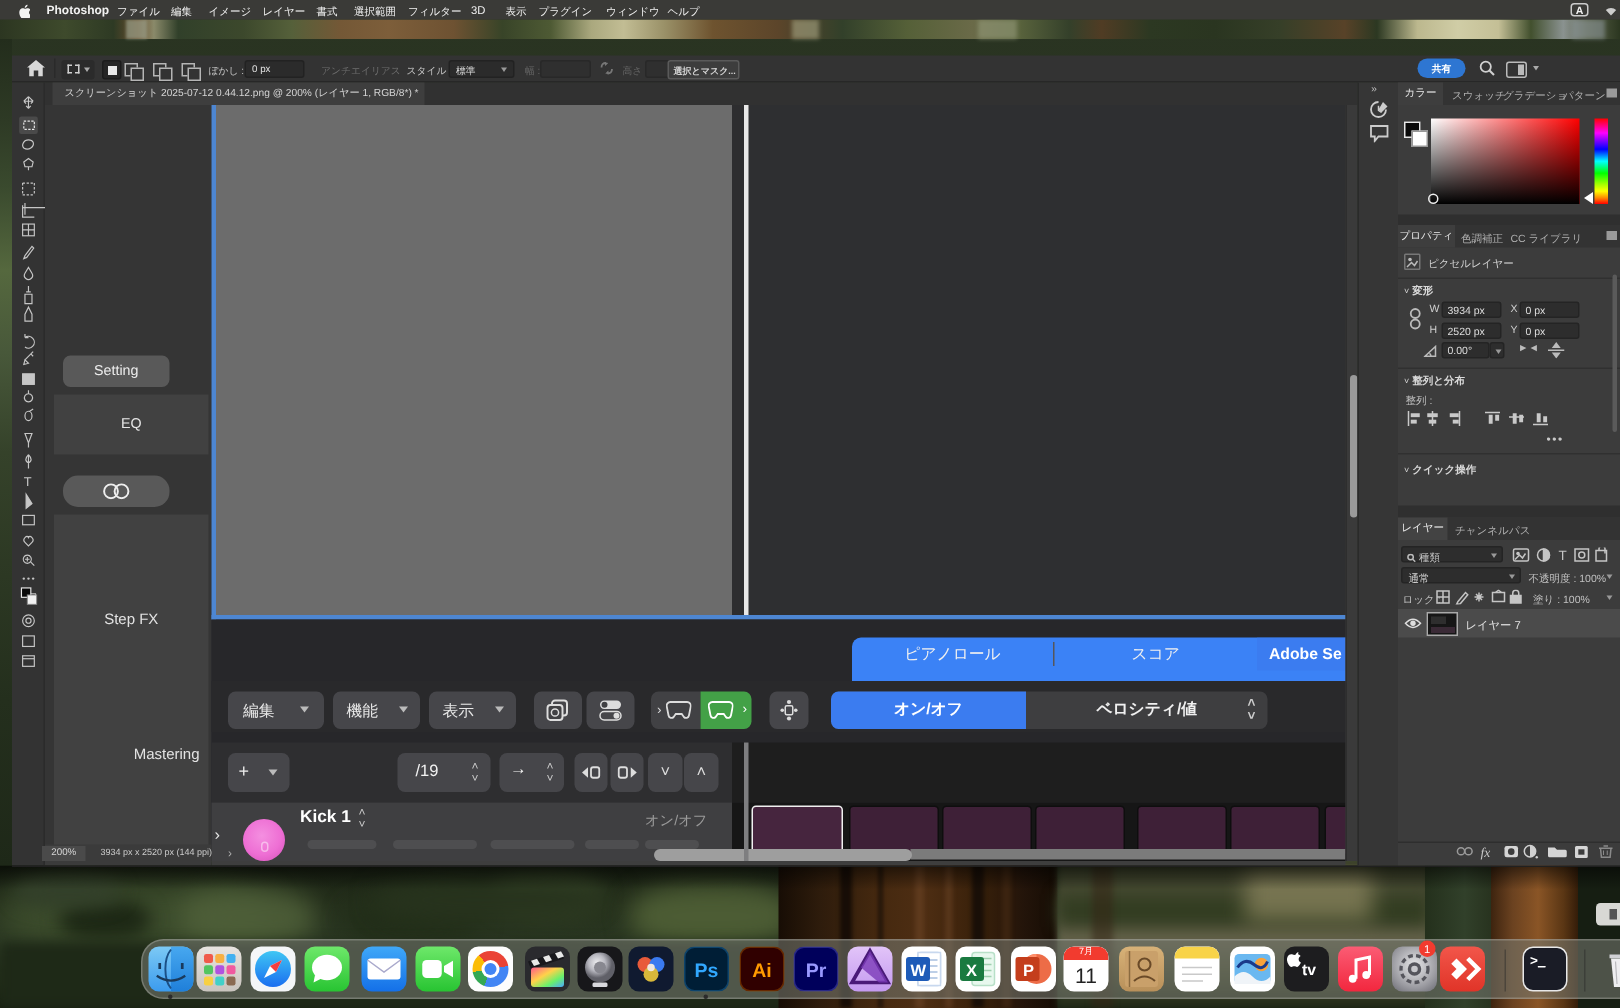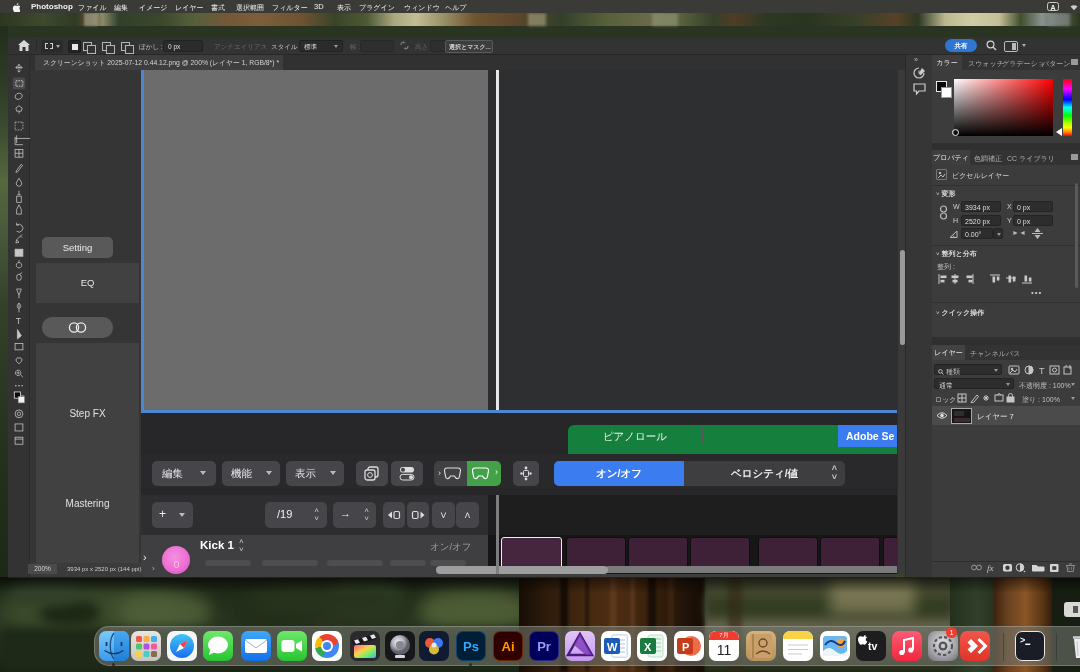--- a/index.html
+++ b/index.html
@@ -180,35 +180,36 @@
     <div class="a" style="left:6px;top:273px;width:103px;height:231px;background:#414141"></div>
     <div class="a" style="left:12px;top:167px;width:71px;height:21px;background:#595959;border-radius:5px;color:#ececec;font-size:9.5px;text-align:center;line-height:21px">Setting</div>
     <div class="a" style="left:12px;top:203px;width:91px;height:20px;color:#e6e6e6;font-size:9.5px;text-align:center;line-height:20px">EQ</div>
     <div class="a" style="left:12px;top:247px;width:71px;height:21px;background:#595959;border-radius:10px">
       <svg class="a" style="left:26px;top:5px" width="19" height="11" viewBox="0 0 19 11">
           <circle cx="6" cy="5.5" r="4.6" stroke="#eee" fill="none" stroke-width="1.3"></circle>
           <circle cx="13" cy="5.5" r="4.6" stroke="#eee" fill="none" stroke-width="1.3"></circle>
         </svg>
     </div>
     <div class="a" style="left:12px;top:338px;width:91px;height:16px;color:#e2e2e2;font-size:10px;text-align:center">Step FX</div>
-    <div class="a" style="left:12px;top:428px;width:91px;height:16px;color:#e2e2e2;font-size:10px;text-align:center">Mastering</div>
+    <div class="a" style="left:12px;top:428px;width:91px;height:16px;color:#e2e2e2;font-size:10px;text-align:right">Mastering</div>
 
     <div class="a" style="left:114px;top:0;width:344px;height:340px;background:#6c6c6c"></div>
     <div class="a" style="left:458px;top:0;width:8px;height:340px;background:#2d2d2f"></div>
     <div class="a" style="left:469px;top:0;width:401px;height:340px;background:#2e2f31"></div>
     <div class="a" style="left:466px;top:0;width:3px;height:340px;background:#e8e8e8"></div>
     <div class="a" style="left:466px;top:425px;width:3px;height:79px;background:#7e7e80;z-index:3"></div>
     <div class="a" style="left:111px;top:0;width:3px;height:343px;background:#4d86d2"></div>
     <div class="a" style="left:111px;top:340px;width:759px;height:3px;background:#4d86d2"></div>
 
     <div class="a" style="left:111px;top:343px;width:759px;height:161px;background:#27272a">
 
-      <div class="a" style="left:427px;top:12px;width:332px;height:38px;background:#15803d;border-radius:6px 0 0 6px;overflow:hidden">
+      <div class="a" style="left:427px;top:12px;width:332px;height:38px;background:#3b82f6;border-radius:6px 0 0 6px;overflow:hidden">
         <div class="a" style="left:0;top:0;width:134px;height:22px;color:#f0f0f0;font-size:10.5px;text-align:center;line-height:22px">ピアノロール</div>
         <div class="a" style="left:134px;top:3px;width:1px;height:16px;background:#56565a"></div>
+        <div class="a" style="left:135px;top:0;width:135px;height:22px;color:#f0f0f0;font-size:10.5px;text-align:center;line-height:22px">スコア</div>
         <div class="a" style="left:270px;top:0;width:62px;height:22px;background:#3b7cf0;color:#fff;font-size:10.5px;line-height:22px;padding-left:8px;font-weight:bold">Adobe Se</div>
       </div>
 
       <div class="a" style="left:0;top:41px;width:759px;height:34px;background:#29292b">
         <div class="a seq-btn" style="left:11px;top:7px;width:64px;height:25px">
             <span class="a" style="left:10px;top:6px;font-size:10.5px">編集</span>
             <span class="a" style="left:48px;top:10px;border-left:3px solid transparent;border-right:3px solid transparent;border-top:4px solid #bbb"></span>
           </div>
         <div class="a seq-btn" style="left:81px;top:7px;width:58px;height:25px">
             <span class="a" style="left:9px;top:6px;font-size:10.5px">機能</span>

